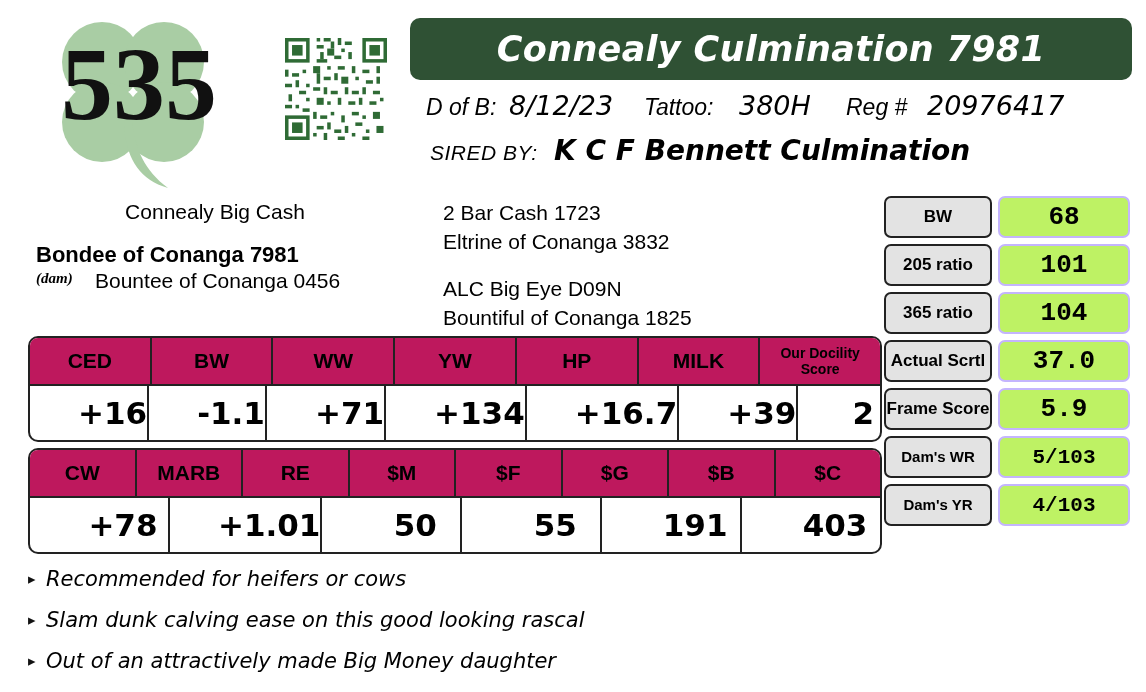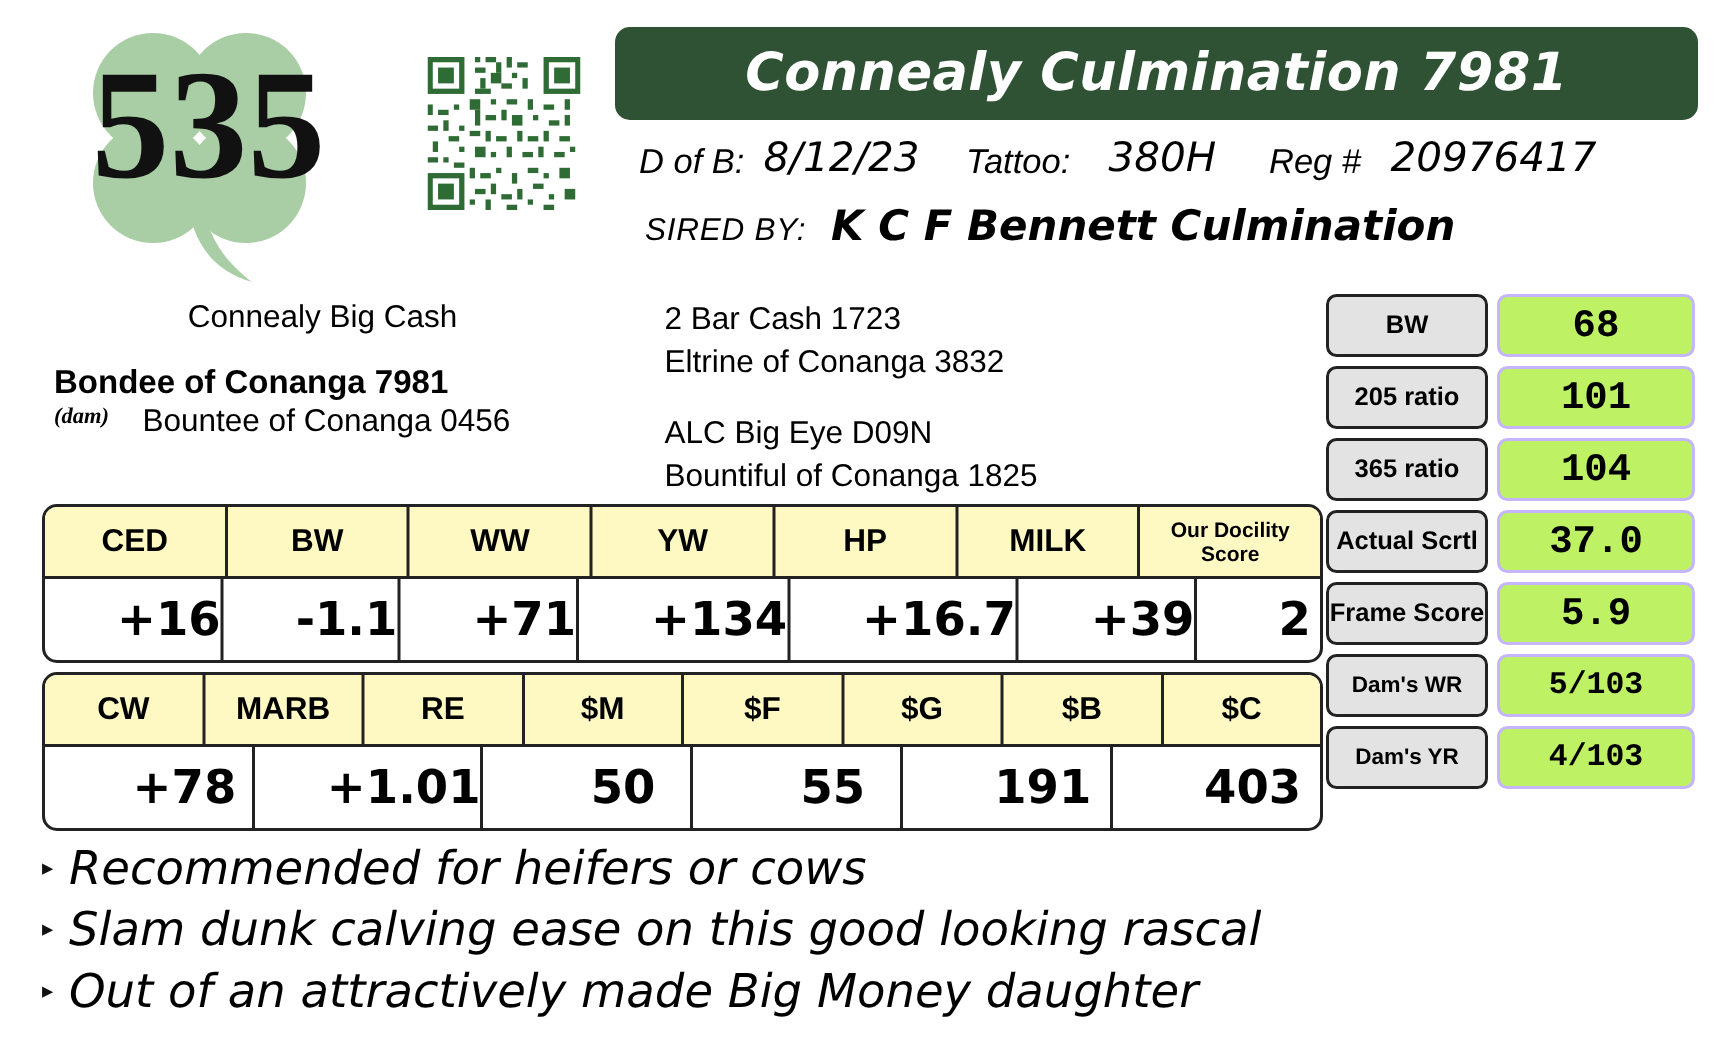--- a/index.html
+++ b/index.html
@@ -228,21 +228,21 @@
     border-radius: 10px;
     overflow: hidden;
     background: #fff;
   }
   #epd-table-1 { left: 28px; top: 336px; width: 850px; }
   #epd-table-2 { left: 28px; top: 448px; width: 850px; }
   .epd-head, .epd-vals {
     display: flex;
   }
   .epd-head {
-    background: #fef9c3;
+    background: #be185d;
     border-bottom: 2px solid #222;
   }
   .epd-cell {
     flex: 1 1 0;
     border-right: 2px solid #222;
     display: flex;
     align-items: center;
     justify-content: center;
     text-align: center;
     box-sizing: border-box;
@@ -281,21 +281,21 @@
   }
   .bullet .tri {
     width: 18px;
     color: #111;
     font-size: 15px;
     line-height: 34px;
   }
   .bullet .btxt {
     font-family: "DejaVu Sans", sans-serif;
     font-style: italic;
-    font-size: 31px;
+    font-size: 21px;
     line-height: 34px;
   }
 </style>
 </head>
 <body>
 
 <div class="page">
 
   <div class="clover-wrap">
     <svg class="clover" viewBox="0 0 180 185">

